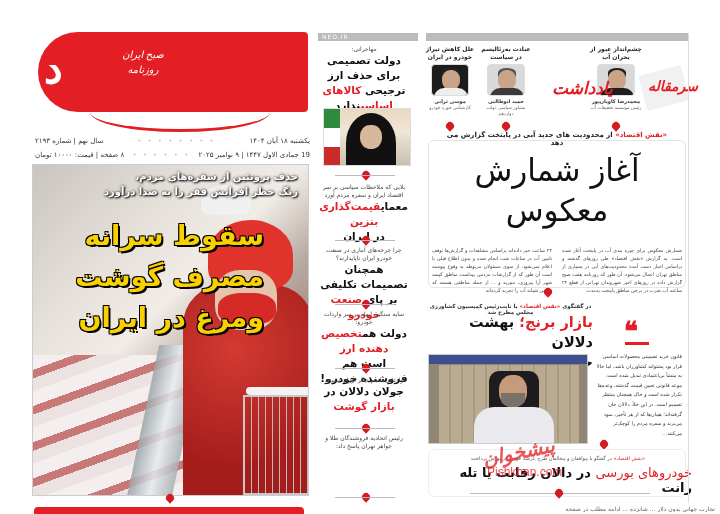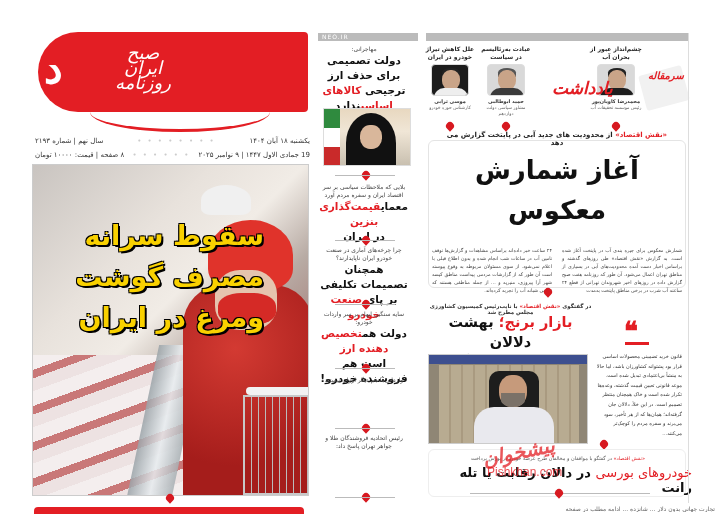--- a/index.html
+++ b/index.html
@@ -4,21 +4,21 @@
 <style>
 *{box-sizing:border-box;margin:0;padding:0}
 html,body{width:720px;height:514px;overflow:hidden;background:#fff;font-family:"DejaVu Sans",sans-serif;color:#111}
 .page{position:relative;width:720px;height:514px;background:#fff}
 
 
 .masthead{position:absolute;left:30px;top:22px;width:280px;height:95px}
 .logo-box{position:absolute;left:8px;top:10px;width:270px;height:80px;background:#e31e24;border-radius:40px 4px 4px 40px}
 .logo-swoosh{position:absolute;left:60px;top:70px;width:180px;height:40px;border-bottom:3px solid #e31e24;border-radius:0 0 50% 50%}
 .logo-title{position:absolute;right:8px;top:2px;font-family:"DejaVu Serif",serif;font-size:44px;font-weight:bold;color:#fff;direction:rtl;letter-spacing:-2px;font-style:italic}
-.logo-sub{position:absolute;left:78px;top:25px;color:#fff;font-size:18px;direction:rtl;line-height:15px;text-align:center;width:70px;font-family:Liberation Mono, monospace;font-style:italic}
+.logo-sub{position:absolute;left:78px;top:25px;color:#fff;font-size:10px;direction:rtl;line-height:15px;text-align:center;width:70px;font-family:Liberation Serif, serif;font-style:italic}
 .logo-dal{position:absolute;left:14px;top:22px;font-size:42px;color:#fff;font-weight:bold;font-family:"DejaVu Serif",serif}
 .dateline{position:absolute;left:35px;top:134px;width:275px;font-size:7px;color:#333;direction:rtl;line-height:14px}
 .dateline .row{display:flex;justify-content:space-between}
 .dots{color:#ccc;letter-spacing:2px}
 
 
 .cover{position:absolute;left:32px;top:164px;width:277px;height:332px;overflow:hidden;border:1px solid #ccc;
  background:linear-gradient(135deg,#c9c4c0 0%,#e8e2dc 30%,#f1ece6 45%,#b8aba4 60%,#8a3a3a 100%)}
 .cover .shelf{position:absolute;left:0;top:190px;width:160px;height:140px;
  background:repeating-linear-gradient(160deg,#f4eeee 0 14px,#c97878 14px 22px,#ede2e2 22px 34px)}
@@ -55,27 +55,27 @@
 .op-photo .hair{position:absolute;left:10px;top:3px;width:18px;height:9px;background:#222;border-radius:50% 50% 0 0}
 .op-photo .body{position:absolute;left:2px;top:23px;width:34px;height:12px;background:#1e1e1e;border-radius:10px 10px 0 0}
 .op-name{font-size:5px;font-weight:bold;line-height:7px;color:#333}
 .op-role{font-size:4.5px;line-height:6px;color:#666}
 .label-script{position:absolute;font-family:"DejaVu Serif",serif;font-style:italic;color:#e31e24;font-weight:bold;direction:rtl}
 .label-bg{position:absolute;left:642px;top:70px;width:44px;height:36px;background:#f1f1f1;transform:rotate(-15deg);border-radius:3px}
 
 .lead-kicker{position:absolute;left:446px;top:131px;width:222px;font-size:7px;font-weight:bold;direction:rtl;text-align:center;color:#222}
 .lead-kicker .red{color:#e31e24}
 .lead-box{position:absolute;left:428px;top:140px;width:258px;height:148px;border:1px solid #e4e4e4;border-radius:6px}
-.lead-h1{position:absolute;left:430px;top:150px;width:254px;font-size:26px;font-weight:bold;direction:rtl;text-align:center;color:#111;letter-spacing:-1px;line-height:40px}
+.lead-h1{position:absolute;left:430px;top:150px;width:254px;font-size:31px;font-weight:normal;direction:rtl;text-align:center;color:#111;letter-spacing:-1px;line-height:40px}
 .lead-h2{position:absolute;left:430px;top:196px;width:254px;font-size:31px;font-weight:bold;direction:rtl;text-align:center;color:#e31e24;letter-spacing:-1px;line-height:40px}
 .lead-body{position:absolute;top:247px;width:120px;font-size:4.8px;line-height:8px;color:#444;direction:rtl;text-align:justify}
 
 .intv-kicker{position:absolute;left:428px;top:303px;width:165px;font-size:5.5px;direction:rtl;text-align:center;color:#333;font-weight:bold}
 .intv-kicker .red{color:#e31e24}
-.intv-h1{position:absolute;left:428px;top:312px;width:165px;font-size:14.5px;font-weight:bold;direction:rtl;text-align:center;line-height:20px}
+.intv-h1{position:absolute;left:428px;top:312px;width:165px;font-size:14.5px;font-weight:bold;direction:rtl;line-height:20px}
 .intv-h1 .red{color:#e31e24}
 .intv-photo{position:absolute;left:428px;top:354px;width:160px;height:90px;overflow:hidden;background:linear-gradient(180deg,#3d4f8f 0 10%,#8f8675 10% 100%);border:1px solid #ccc}
 .intv-photo .panel{position:absolute;left:10px;top:10px;width:140px;height:80px;background:repeating-linear-gradient(90deg,#b8ab91 0 10px,#a99a80 10px 12px)}
 .intv-photo .chair{position:absolute;left:60px;top:16px;width:50px;height:60px;background:#1d1d1d;border-radius:10px 10px 0 0}
 .intv-photo .man-head{position:absolute;left:70px;top:20px;width:28px;height:32px;background:#c69a7b;border-radius:45%}
 .intv-photo .beard{position:absolute;left:72px;top:38px;width:24px;height:14px;background:#7a7168;border-radius:0 0 50% 50%}
 .intv-photo .shirt{position:absolute;left:45px;top:52px;width:80px;height:40px;background:#e9e9ee;border-radius:20px 20px 0 0}
 .quote-mark{position:absolute;left:624px;top:320px;font-size:26px;font-weight:bold;color:#e31e24;font-family:"DejaVu Serif",serif;line-height:22px}
 .quote-line{position:absolute;left:625px;top:342px;width:24px;height:3px;background:#e31e24}
 .quote-body{position:absolute;left:596px;top:352px;width:86px;font-size:5px;line-height:9.6px;color:#333;direction:rtl;text-align:right}
@@ -119,20 +119,24 @@
   <div class="cover">
     <div class="shelf"></div>
     <div class="glass"></div>
     <div class="cap"></div>
     <div class="coat"></div>
     <div class="hat"></div>
     <div class="face"></div>
     <div class="mask"></div>
     <div class="handle"></div>
     <div class="cart"></div>
+    <div class="kicker">
+      <div>حذف پروتئین از سفره‌های مردم،</div>
+      <div>زنگ خطر افزایش فقر را به صدا درآورد</div>
+    </div>
     <div class="big">
       <div>سقوط سرانه</div>
       <div>مصرف گوشت</div>
       <div>ومرغ در ایران</div>
     </div>
   </div>
   <div class="pin" style="left:166px;top:494px"></div>
   <div class="bottom-bar"></div>
   <div class="bottom-text">تجارت جهانی بدون دلار ... شانزده ... ادامه مطلب در صفحه</div>
 
@@ -178,33 +182,37 @@
     <div class="mid-head">
       <span>دولت هم</span><span class="red">تخصیص دهنده ارز</span>
       <div>است هم فروشنده خودرو!</div>
     </div>
   </div>
 
   <div class="pin" style="left:362px;top:364px"></div>
   <div class="sep" style="left:335px;top:368px;width:60px"></div>
   <div class="mid-item" style="top:376px">
     <div class="mid-kicker">وارداتی‌ها هم دیگر ارزان نیستند</div>
+    <div class="mid-head">
+      <div>جولان دلالان در</div>
+      <div class="red">بازار گوشت</div>
+    </div>
   </div>
 
   <div class="pin" style="left:362px;top:424px"></div>
   <div class="sep" style="left:335px;top:428px;width:60px"></div>
   <div class="mid-item" style="top:434px">
     <div class="mid-kicker">رئیس اتحادیه فروشندگان طلا و جواهر تهران پاسخ داد:</div>
   </div>
   <div class="pin" style="left:362px;top:493px"></div>
   <div class="sep" style="left:335px;top:497px;width:60px"></div>
 
   <div class="op-band"></div>
   <div class="label-bg"></div>
-  <div class="label-script" style="left:648px;top:70px;font-size:10px">سرمقاله</div>
+  <div class="label-script" style="left:648px;top:78px;font-size:14px">سرمقاله</div>
 
   <div class="op-cell" style="left:590px">
     <div class="op-title">چشم‌انداز عبور از بحران آب</div>
     <div class="op-photo">
       <div class="hair"></div>
         <div class="head"></div>
         <div class="body"></div>
     </div>
     <div class="op-name">محمدرضا کاویان‌پور</div>
     <div class="op-role">رئیس موسسه تحقیقات آب</div>

